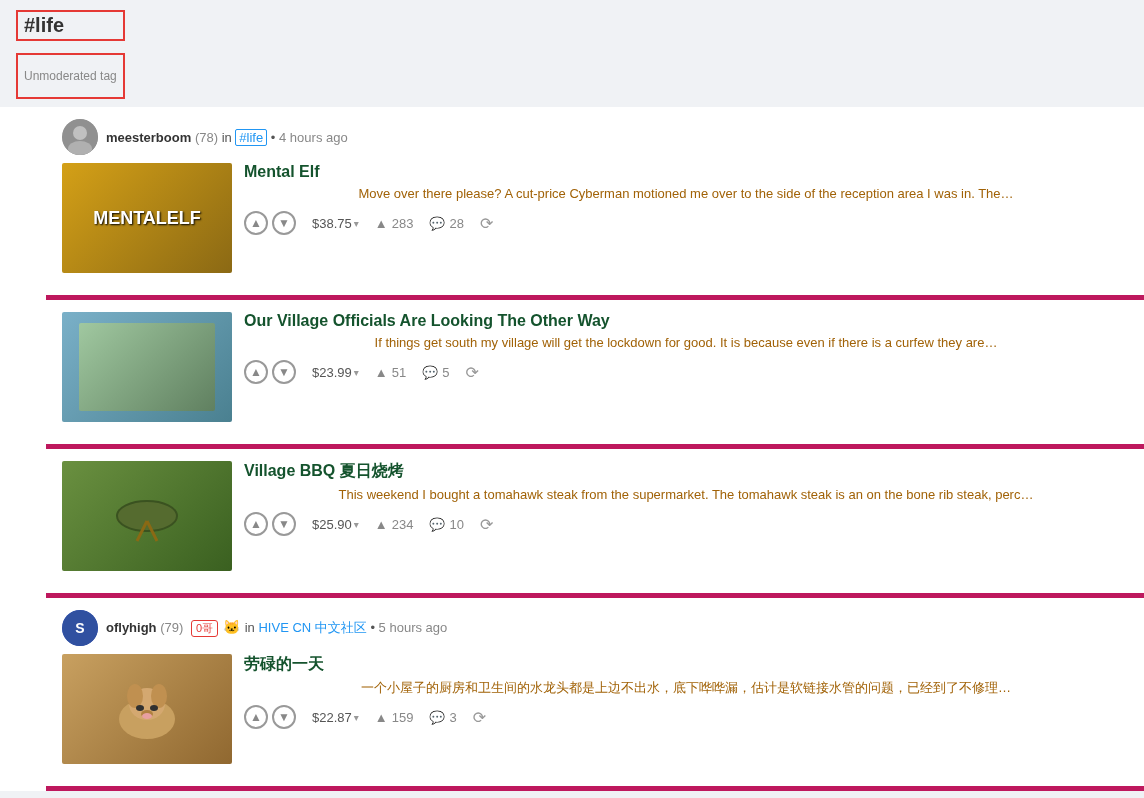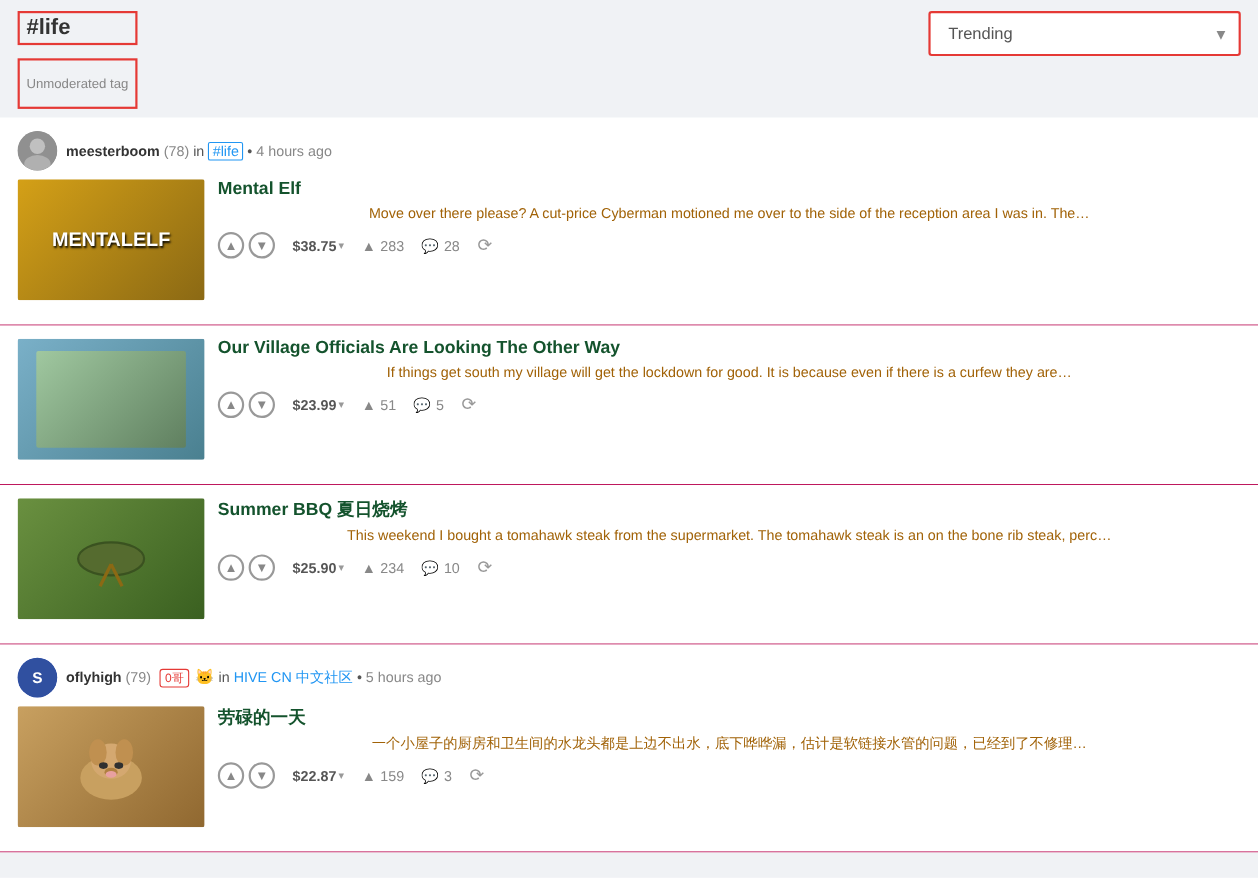--- a/index.html
+++ b/index.html
@@ -59,23 +59,24 @@
       top: 50%;
       transform: translateY(-50%);
       color: #888;
       pointer-events: none;
       font-size: 16px;
     }
 
     .posts-list { background: white; }
 
     .post-item {
-      border-bottom: 1px solid #be185d;
+      border-bottom: 5px solid #be185d;
       padding: 12px 16px 14px 16px;
       background: white;
+      margin-left: 46px;
     }
 
     .post-header {
       display: flex;
       align-items: center;
       margin-bottom: 8px;
       gap: 8px;
     }
 
     .avatar {
@@ -210,44 +211,36 @@
       background: white;
     }
 
     .payout {
       display: flex;
       align-items: center;
       gap: 2px;
       color: #555;
       font-size: 13px;
     }
-    .payout-amount { font-weight: 700; }
+    .payout-amount { font-weight: 400; }
     .payout-arrow { color: #999; font-size: 10px; }
 
     .upvote-count { display: flex; align-items: center; gap: 4px; color: #888; font-size: 13px; }
     .comment-count { display: flex; align-items: center; gap: 4px; color: #888; font-size: 13px; }
     .resteem-btn { color: #999; font-size: 16px; cursor: pointer; }
   </style>
 </head>
 <body>
 
 <div class="page-container">
 
   <div class="top-bar">
     <div class="tag-section">
       <span class="tag-title">#life</span>
       <span class="tag-subtitle">Unmoderated tag</span>
-    </div>
-    <div class="sort-dropdown-wrapper">
-      <select class="sort-dropdown">
-        <option>Trending</option>
-        <option>Hot</option>
-        <option>New</option>
-        <option>Promoted</option>
-      </select>
     </div>
   </div>
 
   <div class="posts-list">
 
     <div class="post-item">
       <div class="post-header">
         <div class="avatar avatar-1">
           <svg width="36" height="36" viewBox="0 0 36 36">
               <circle cx="18" cy="18" r="18" fill="#909090"></circle>
@@ -336,21 +329,21 @@
           <div class="thumb-bbq">
             <svg width="80" height="60" viewBox="0 0 80 60">
               <rect x="10" y="30" width="60" height="5" rx="2" fill="#8B4513"></rect>
               <ellipse cx="40" cy="30" rx="30" ry="15" fill="#556B2F" stroke="#3a5220" stroke-width="2"></ellipse>
               <line x1="40" y1="35" x2="30" y2="55" stroke="#8B6914" stroke-width="3"></line>
               <line x1="40" y1="35" x2="50" y2="55" stroke="#8B6914" stroke-width="3"></line>
             </svg>
           </div>
         </div>
         <div class="post-content">
-          <div class="post-title">Summer BBQ 夏日烧烤</div>
+          <div class="post-title">Village BBQ 夏日烧烤</div>
           <div class="post-excerpt">This weekend I bought a tomahawk steak from the supermarket. The tomahawk steak is an on the bone rib steak, perc…</div>
           <div class="post-actions">
             <div class="vote-buttons">
               <div class="vote-up">▲</div>
               <div class="vote-down">▼</div>
             </div>
             <div class="payout">
               <span class="payout-amount">$25.90</span>
               <span class="payout-arrow">▾</span>
             </div>

